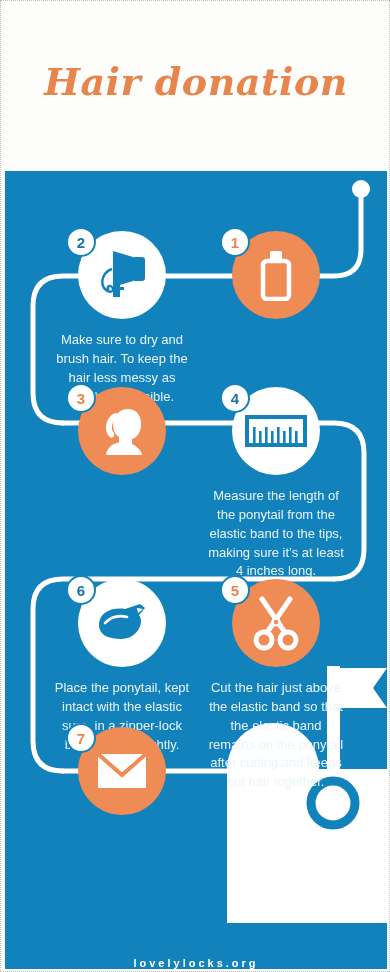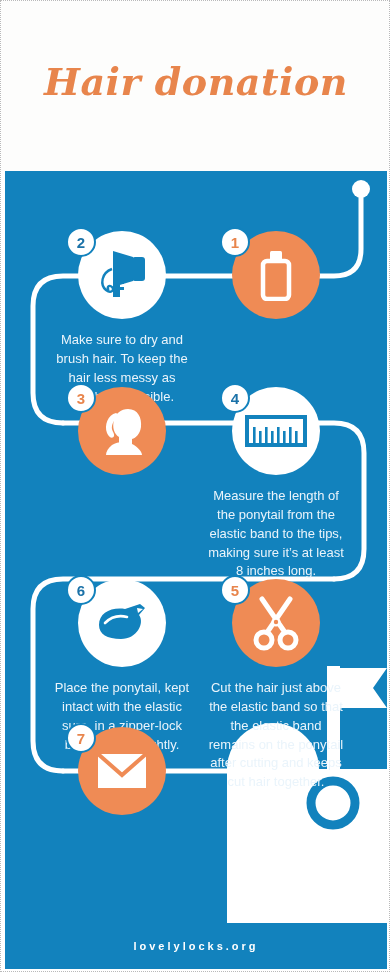--- a/index.html
+++ b/index.html
@@ -77,21 +77,21 @@
     line-height:1.45;
     text-align:center;
     padding:0 6px;
     box-sizing:border-box;
   }
 
   
   #footer{
     position:absolute;left:4px;top:922px;width:382px;height:46px;
     background:#1282bd;
-    display:flex;align-items:center;justify-content:center;
+    display:flex;align-items:flex-end;justify-content:center;
     z-index:5;
   }
   #footer-text{
     color:#ffffff;font-size:11px;font-weight:700;letter-spacing:3px;
   }
 </style>
 </head>
 <body>
 
 <div id="infographic">
@@ -196,21 +196,21 @@
                 <rect x="26" y="16" width="2.6" height="12"></rect>
                 <rect x="32" y="12" width="2.6" height="16"></rect>
                 <rect x="38" y="16" width="2.6" height="12"></rect>
                 <rect x="44" y="12" width="2.6" height="16"></rect>
                 <rect x="50" y="16" width="2.6" height="12"></rect>
               </g>
             </svg>
           </div>
           <div class="badge num-blue">4</div>
         </div>
-        <div class="caption">Measure the length of the ponytail from the elastic band to the tips, making sure it’s at least 8 inches long.</div>
+        <div class="caption">Measure the length of the ponytail from the elastic band to the tips, making sure it’s at least 4 inches long.</div>
       </div>
 
       <div class="step" style="left:196px;top:408px;">
         <div class="circle-wrap">
           <div class="circle orange">
             <svg width="52" height="56" viewBox="0 0 52 56">
               <g stroke="#ffffff" stroke-width="5" fill="none" stroke-linecap="round">
                 <line x1="12" y1="4" x2="34" y2="36"></line>
                 <line x1="40" y1="4" x2="18" y2="36"></line>
                 <circle cx="14" cy="45" r="8"></circle>

